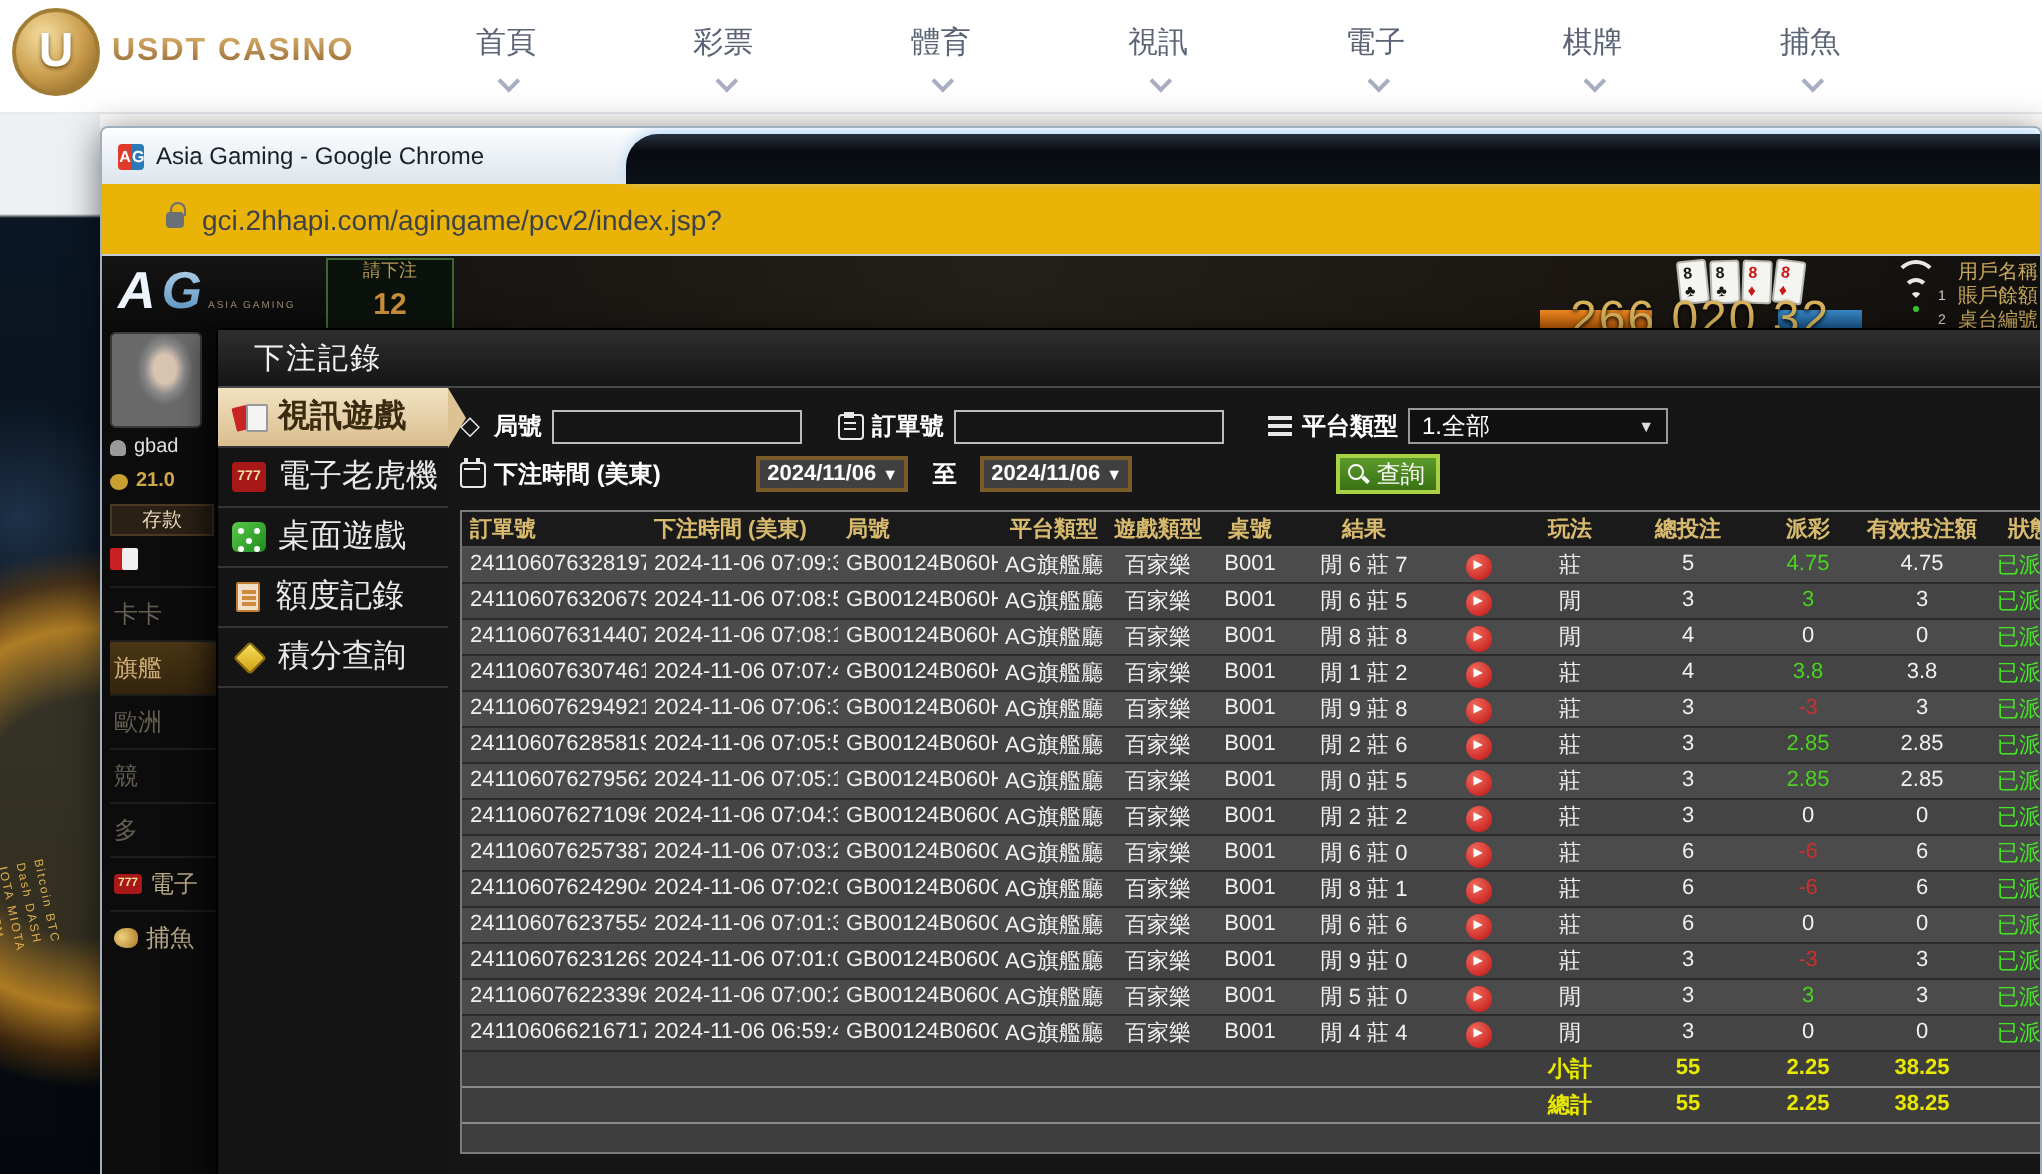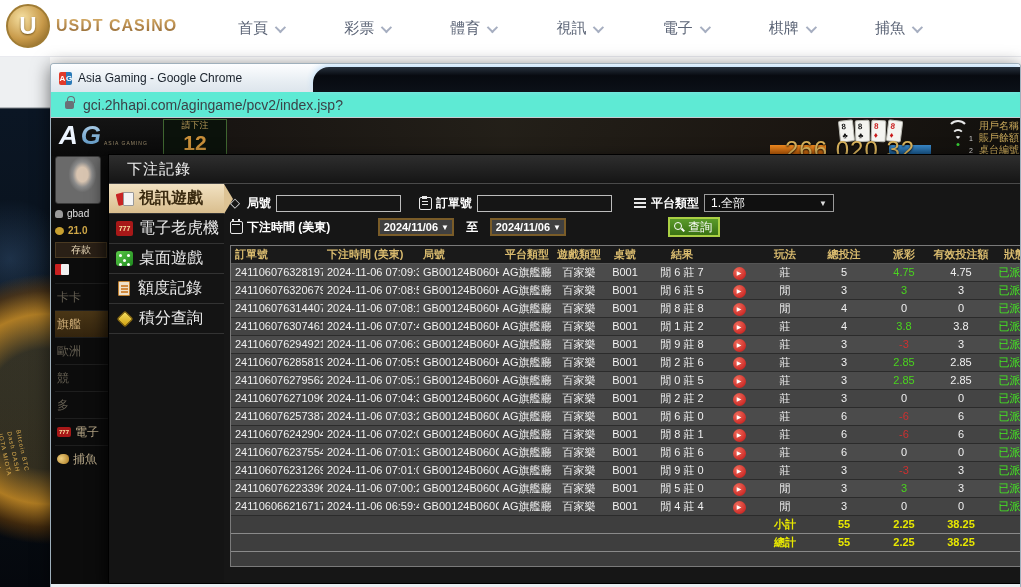--- a/index.html
+++ b/index.html
@@ -14,21 +14,21 @@
   .logo-coin { width:44px; height:44px; border-radius:50%;
     background:radial-gradient(circle at 35% 30%, #f5dfa0, #c89a4a 55%, #7a5a1e);
     border:2px solid #a07c34; color:#fff; font-weight:bold; font-size:24px;
     display:flex; align-items:center; justify-content:center;
     text-shadow:0 1px 2px #6a4a10; }
   .logo-text { font-size:16px; font-weight:700; letter-spacing:1px;
     background:linear-gradient(180deg,#d9b06a 0%,#b1854a 55%,#8a6430 100%);
     -webkit-background-clip:text; background-clip:text; color:transparent; }
   .nav-items { position:absolute; left:238px; top:0; width:682px; height:57px;
     display:flex; align-items:center; justify-content:space-between; }
-  .nav-item { display:flex; align-items:center; gap:7px; font-size:15px; color:#5b6476; cursor:pointer; }
+  .nav-item { display:flex; align-items:center; gap:7px; font-size:15px; color:#5b6476; cursor:pointer;flex-direction:column; }
   .chev { width:8px; height:8px; border-right:2px solid #a6aec0; border-bottom:2px solid #a6aec0;
     transform:rotate(45deg) translateY(-2px); }
 
   
   .bg-strip { position:absolute; left:0; top:57px; width:50px; height:530px;
     background:linear-gradient(180deg,#eef0f2 0px,#eef0f2 50px,#0a1420 52px,#060b12 100%); }
   .bg-art { position:absolute; left:0; top:52px; width:50px; height:478px; overflow:hidden;
     background:
       radial-gradient(circle 150px at 46px 300px, rgba(250,200,90,.18) 60px, rgba(230,160,40,.75) 95px, rgba(120,70,10,.5) 118px, transparent 135px),
       radial-gradient(circle 60px at 10px 150px, rgba(90,140,200,.25), transparent 60px),
@@ -45,43 +45,43 @@
     background:linear-gradient(180deg,#fdfeff 0%,#e8eef3 60%,#dde5ec 100%);
     display:flex; align-items:center; padding-left:8px; }
   .tb-swoosh { position:absolute; left:262px; right:0; top:3px; height:25px;
     background:linear-gradient(180deg,#27313d 0%,#070a10 35%,#0c1118 100%);
     border-radius:16px 0 0 0; box-shadow:0 -2px 6px rgba(185,220,250,.95); }
   .favicon { width:13px; height:13px; display:flex; margin-right:6px; border-radius:2px; overflow:hidden;
     font-size:8px; font-weight:bold; color:#fff; line-height:13px; }
   .favicon .fa { background:#e03a2a; width:7px; text-align:center; }
   .favicon .fg { background:#2a7ab8; width:6px; text-align:center; }
   .win-title { font-size:12px; color:#18202a;text-align:right; }
-  .urlbar { height:26px; background:#5eead4; border-bottom:1px solid #c7ccd2;
-    display:flex; align-items:center; padding-left:14px; }
+  .urlbar { height:36px; background:#eab308; border-bottom:1px solid #c7ccd2;
+    display:flex; align-items:center; padding-left:32px; }
   .lock-icon { width:9px; height:8px; background:#6a7076; border-radius:2px; position:relative; margin-right:9px; }
   .lock-icon::before { content:""; position:absolute; left:1.5px; top:-5px; width:6px; height:6px;
     border:1.8px solid #6a7076; border-bottom:none; border-radius:4px 4px 0 0; }
   .url-text { font-size:14px; color:#3c4248; }
 
   
   .ag-page { position:relative; height:466px; background:#0c0c0c; overflow:hidden; }
   .ag-header { position:absolute; left:0; top:0; width:100%; height:38px;
     background:linear-gradient(180deg,#141414,#0a0a0a); }
   .ag-logo { position:absolute; left:8px; top:2px; display:flex; align-items:flex-end; gap:3px; }
   .ag-a { font-size:26px; font-weight:800; font-style:italic; color:#eef5ff; position:relative; }
   .ag-a::before { content:""; position:absolute; left:-4px; bottom:3px; width:10px; height:10px;
     background:#e0622a; z-index:-1; }
   .ag-g { font-size:26px; font-weight:800; font-style:italic;
     background:linear-gradient(180deg,#bcd8ee,#4a88b8); -webkit-background-clip:text;
     background-clip:text; color:transparent; }
   .ag-logo-sub { font-size:5px; color:#9a8a6a; letter-spacing:1px; margin-bottom:5px; }
   .bet-timer { position:absolute; left:112px; top:1px; width:64px; height:36px; text-align:center;
     background:#0b120b; border:1px solid #3f6630; }
   .bet-timer-label { font-size:9px; color:#b89a58; line-height:11px; }
-  .bet-timer-value { font-size:21px; font-weight:bold; color:#c88f3a; line-height:23px; }
+  .bet-timer-value { font-size:15px; font-weight:bold; color:#c88f3a; line-height:23px; }
   .video-strip { position:absolute; left:176px; top:0; right:0; height:38px;
     background:linear-gradient(90deg,#191512 0%,#242019 35%,#1c1712 70%,#12100d 100%); opacity:.95; }
   .bet-bar-orange { position:absolute; left:719px; top:27px; width:56px; height:9px;
     background:linear-gradient(180deg,#f08a20,#b85a08); }
   .bet-bar-blue { position:absolute; left:838px; top:27px; width:42px; height:9px;
     background:linear-gradient(180deg,#3a88c8,#1a5a90); }
   .cards-row { position:absolute; left:788px; top:2px; display:flex; gap:1px; }
   .pcard { width:15px; height:22px; background:#f4f4f0; border-radius:2px; border:1px solid #b8b8b0;
     font-size:8px; line-height:9px; padding:1px 0 0 2px; font-weight:bold; }
   .pcard.red { color:#c81818; } .pcard.black { color:#181818; }

